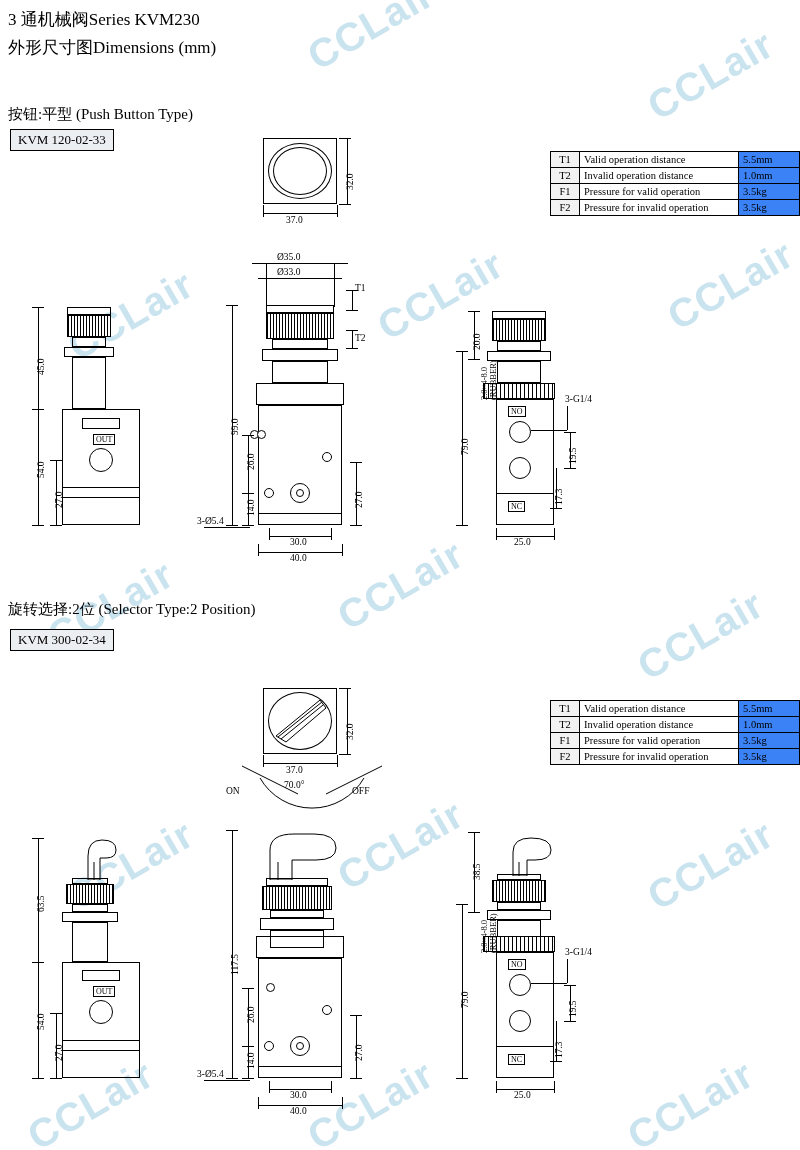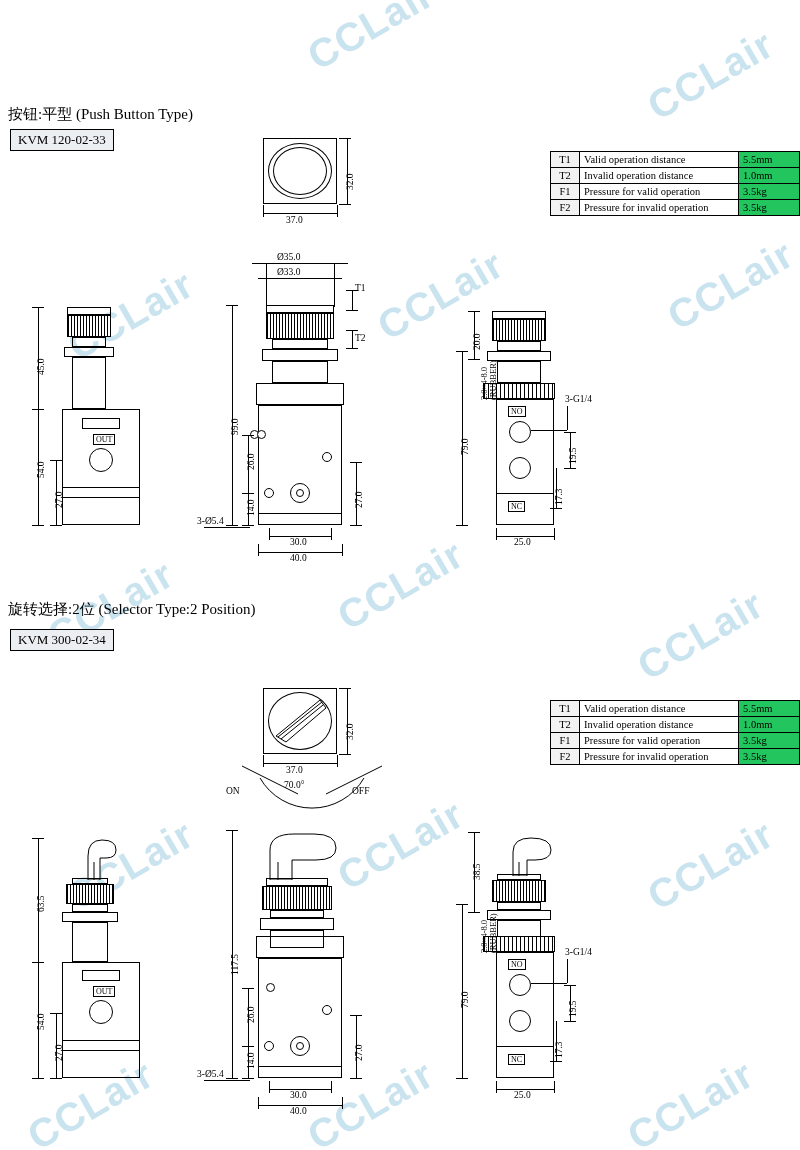--- a/index.html
+++ b/index.html
@@ -19,21 +19,21 @@
   .sec-head{position:absolute;font-size:15px;white-space:nowrap;}
   .model-box{position:absolute;border:1px solid #000;background:#eceff1;
              font-size:13px;padding:2px 7px;white-space:nowrap;}
 
   
   .spec{position:absolute;border-collapse:collapse;font-family:"Liberation Serif",serif;
         font-size:10.5px;background:#fff;}
   .spec td{border:1px solid #000;padding:1px 4px;white-space:nowrap;line-height:13px;}
   .spec td.c0{width:20px;text-align:center;background:#f2f2f2;}
   .spec td.c1{width:150px;}
-  .spec td.c2{width:52px;background:#22c55e;}
+  .spec td.c2{width:52px;background:#3b82f6;}
 
   
   .g{position:absolute;}
   .ln{position:absolute;background:#000;}
   .hl{height:1px;}
   .vl{width:1px;}
   .rect{position:absolute;border:1px solid #000;box-sizing:border-box;background:transparent;}
   .circ{position:absolute;border:1px solid #000;border-radius:50%;box-sizing:border-box;background:#fff;}
   .lbl{position:absolute;font-size:9.5px;font-family:"Liberation Serif",serif;white-space:nowrap;}
   .lblv{position:absolute;font-size:9.5px;font-family:"Liberation Serif",serif;white-space:nowrap;
@@ -59,20 +59,22 @@
   <div class="wm" style="left: 40px; top: 620px; color: rgb(201, 227, 239);">CCLair</div>
   <div class="wm" style="left: 330px; top: 600px; color: rgb(201, 227, 239);">CCLair</div>
   <div class="wm" style="left: 630px; top: 650px; color: rgb(201, 227, 239);">CCLair</div>
   <div class="wm" style="left: 60px; top: 880px; color: rgb(201, 227, 239);">CCLair</div>
   <div class="wm" style="left: 330px; top: 860px; color: rgb(201, 227, 239);">CCLair</div>
   <div class="wm" style="left: 640px; top: 880px; color: rgb(201, 227, 239);">CCLair</div>
   <div class="wm" style="left: 20px; top: 1120px; color: rgb(201, 227, 239);">CCLair</div>
   <div class="wm" style="left: 300px; top: 1120px; color: rgb(201, 227, 239);">CCLair</div>
   <div class="wm" style="left: 620px; top: 1120px; color: rgb(201, 227, 239);">CCLair</div>
 
+  <div class="title1">3 通机械阀Series KVM230</div>
+  <div class="title2">外形尺寸图Dimensions (mm)</div>
 
   <div class="sec-head" style="left:8px;top:105px;">按钮:平型 (Push Button Type)</div>
   <div class="model-box" style="left:10px;top:129px;">KVM 120-02-33</div>
 
   <table class="spec" style="left:550px;top:151px;">
     <tbody>
         <tr>
       <td class="c0">T1</td>
       <td class="c1">Valid operation distance</td>
       <td class="c2">5.5mm</td>

